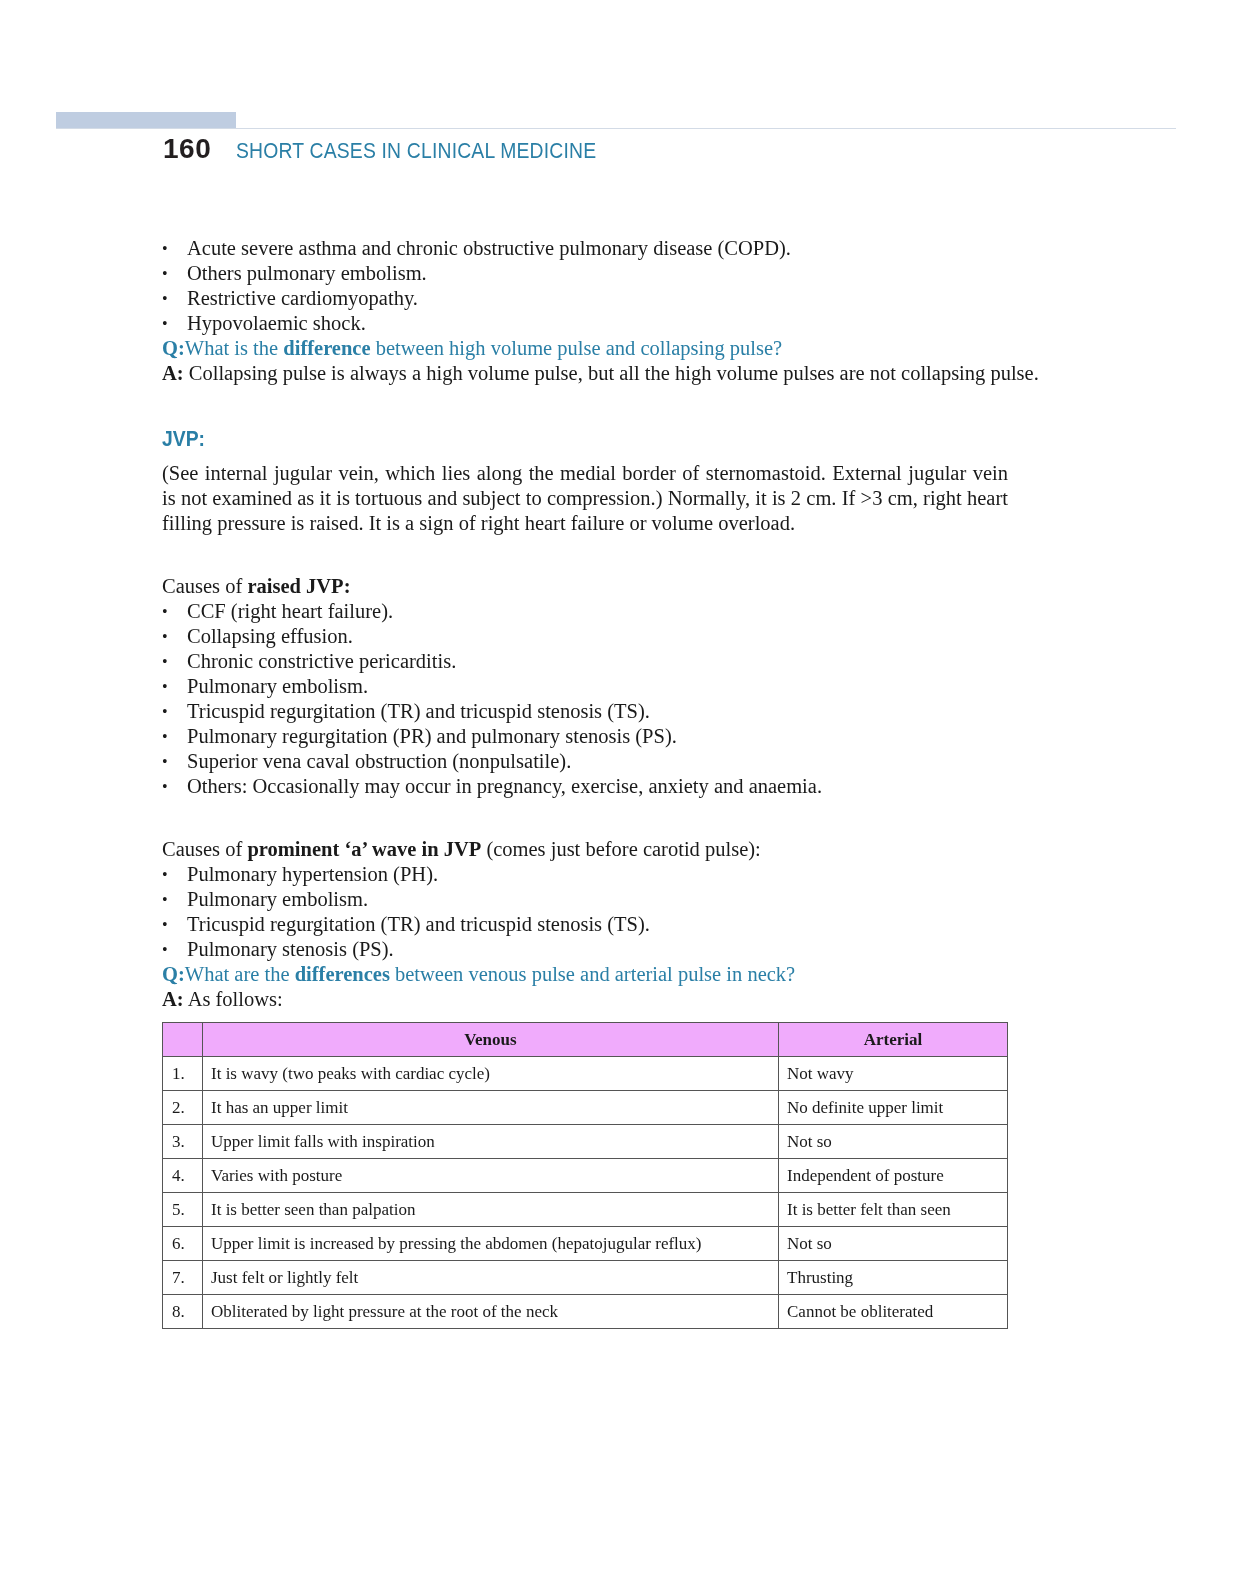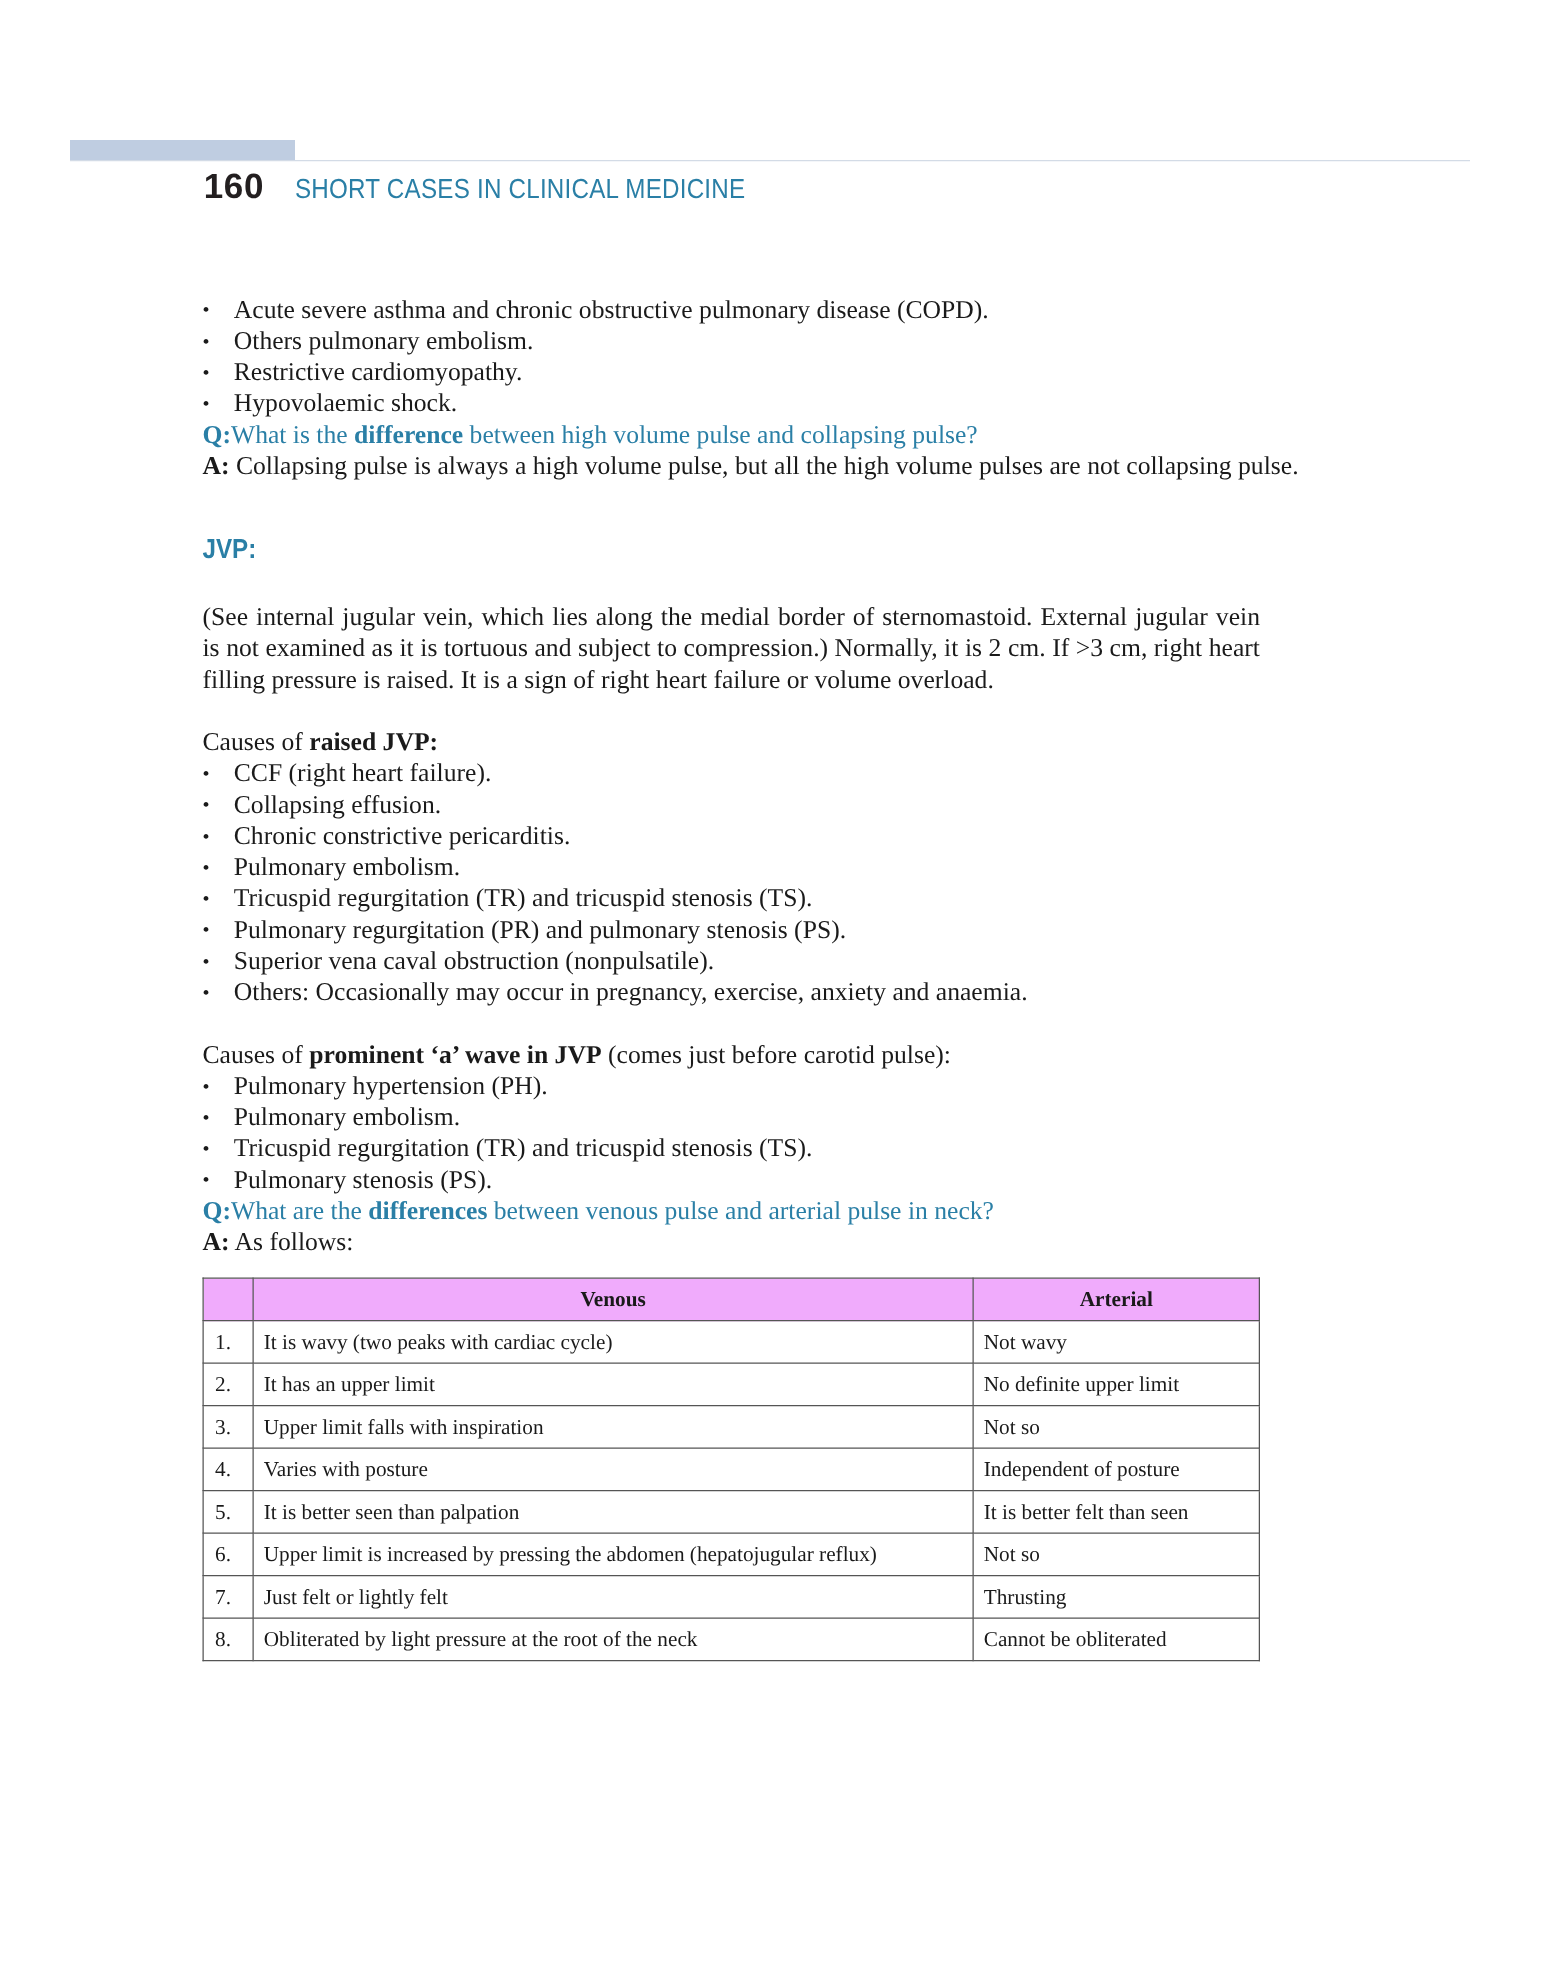--- a/index.html
+++ b/index.html
@@ -16,22 +16,22 @@
   ul.bullets { list-style: none; margin: 0; padding: 0; }
   ul.bullets li { position: relative; padding-left: 25px; white-space: nowrap; }
   ul.bullets li .dot { position: absolute; left: 0; top: 0; font-size: 16px; }
   .qa-q { color: #2a7fa6; white-space: nowrap; }
   .qa-q .qlabel { font-weight: bold; }
   .qa-q b { font-weight: bold; }
   .qa-a { white-space: nowrap; }
   .qa-a .alabel { font-weight: bold; }
   .section-heading { font-family: "Liberation Sans", "DejaVu Sans", sans-serif; font-weight: bold; color: #2a7fa6;
                      font-size: 22px; margin-top: 40px; height: 30px; transform: scaleX(0.88); transform-origin: left; }
-  .para { margin-top: 26px; text-align: justify; width: 846px; }
-  .causes-label { margin-top: 25px; white-space: nowrap; }
+  .para { margin-top: 5px; text-align: justify; width: 846px; }
+  .causes-label { margin-top: 38px; white-space: nowrap; }
 
   table.compare { position: absolute; left: 162px; top: 1022px; width: 846px; border-collapse: collapse;
                   font-size: 17px; font-family: "Liberation Serif", "DejaVu Serif", serif; }
   table.compare th, table.compare td { border: 1.5px solid #555; height: 33px; padding: 0 8px; text-align: left; }
   table.compare thead th { background: #f0abfc; text-align: center; font-weight: bold; height: 33px; }
   table.compare td.num { width: 22px; padding-left: 9px; }
   table.compare .col-venous { width: 559px; }
 </style>
 </head>
 <body>

